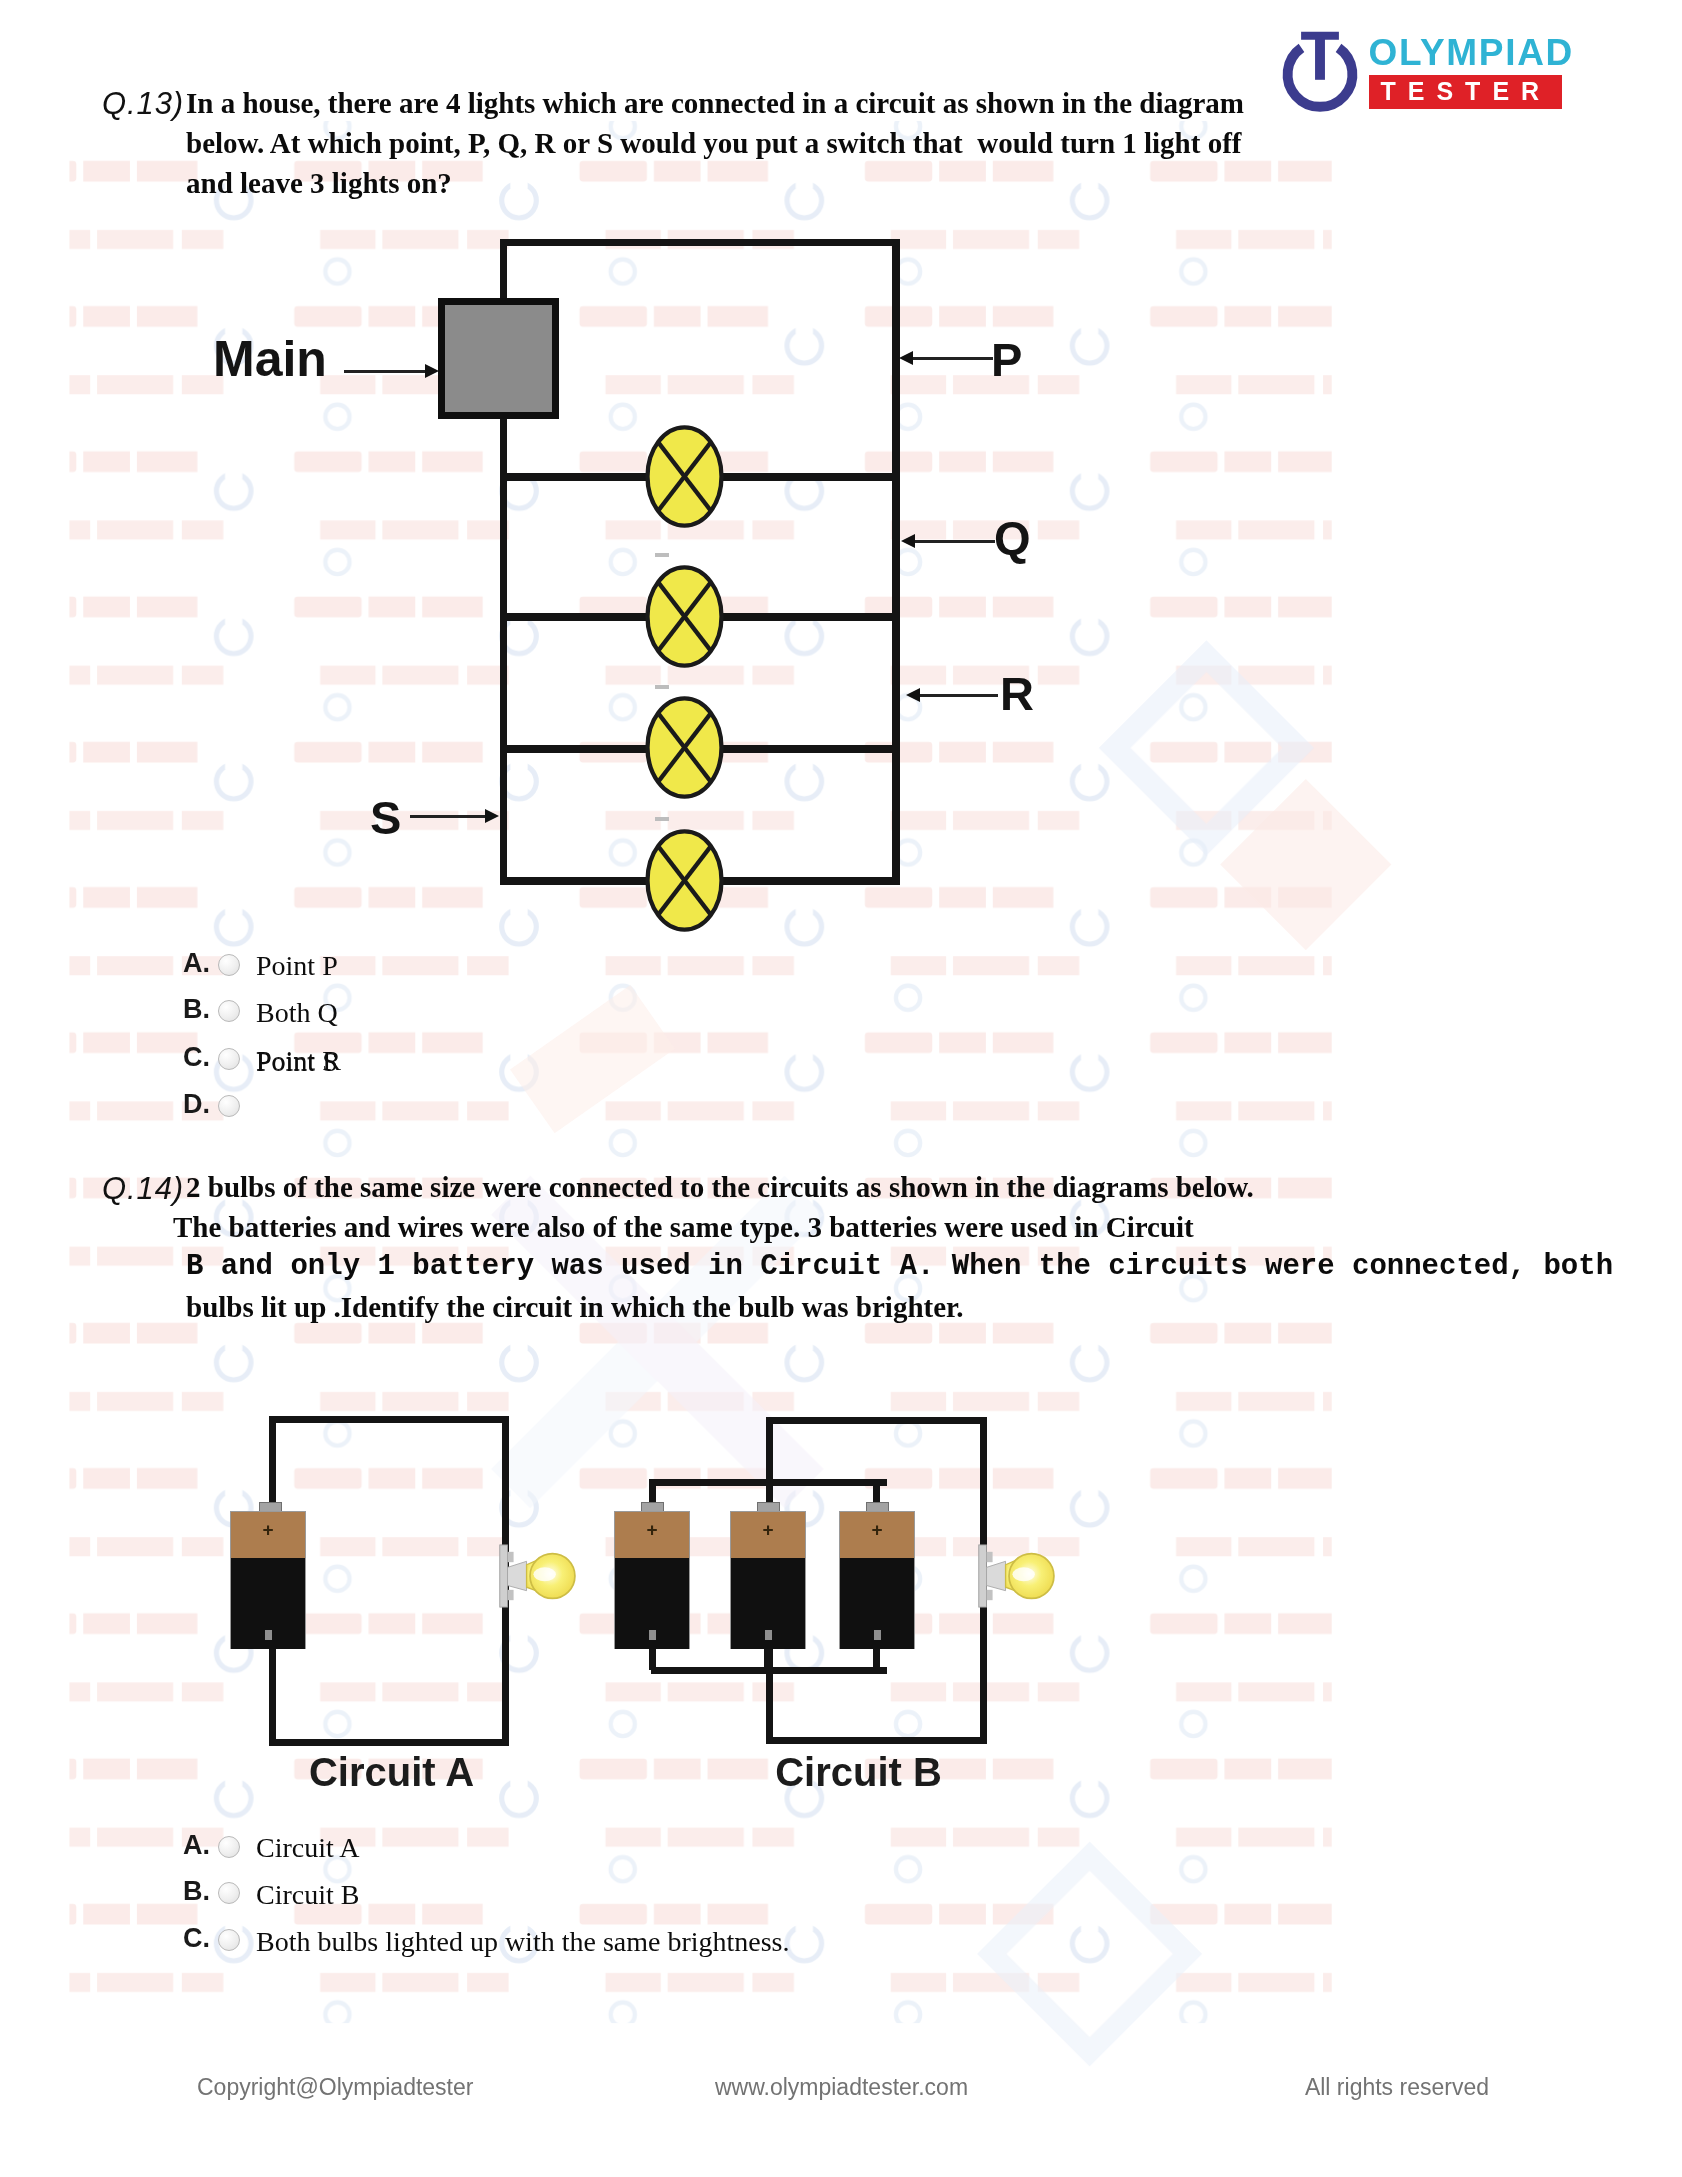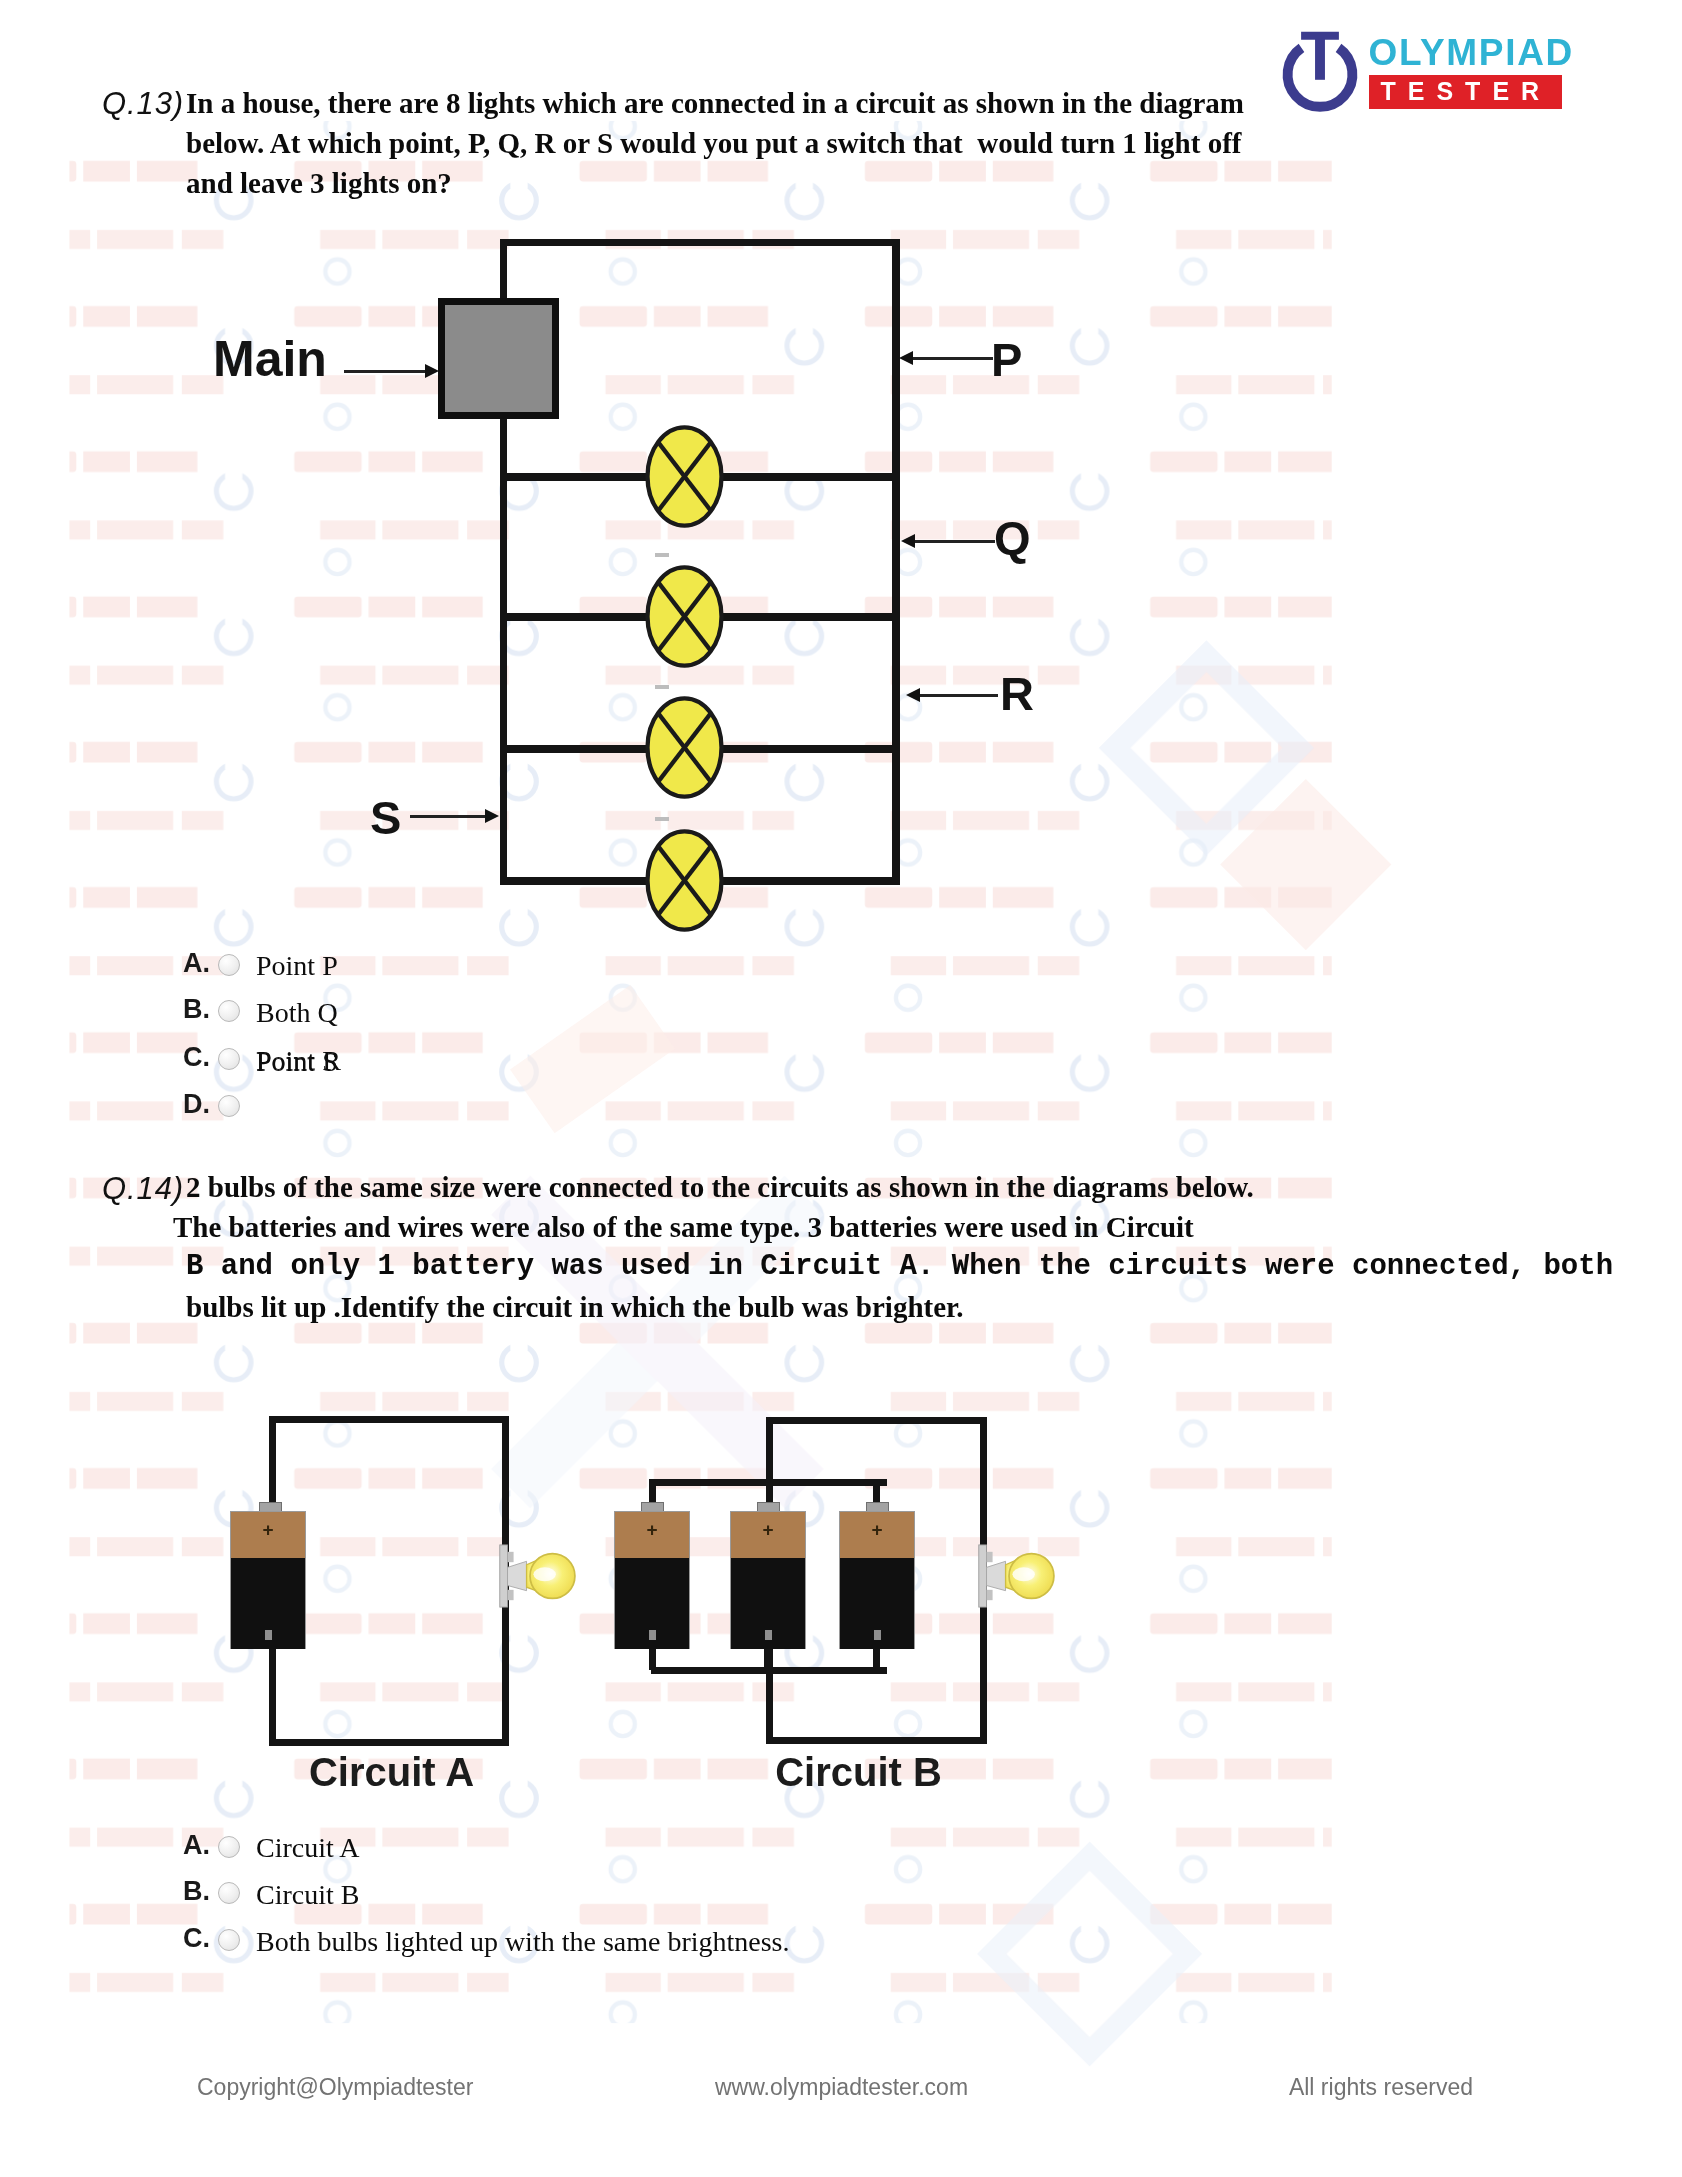--- a/index.html
+++ b/index.html
@@ -77,21 +77,21 @@
     <rect x="520" y="1520" width="480" height="64" transform="rotate(-45 760 1552)" fill="#f2f6fc"></rect>
     <rect x="520" y="1520" width="480" height="64" transform="rotate(45 760 1552)" fill="#f5f1fa"></rect>
     <rect x="1180" y="2180" width="160" height="160" transform="rotate(45 1260 2260)" fill="none" stroke="#eaf0f9" stroke-width="24"></rect>
     <rect x="600" y="1180" width="170" height="90" transform="rotate(-35 685 1225)" fill="#fdeee9"></rect>
   </g>
 </svg>
 
 <div class="content">
 
   <div class="qnum" style="left:102px;top:86px;">Q.13)</div>
-  <div class="qtext" style="left:186px;top:83px;">In a house, there are 8 lights which are connected in a circuit as shown in the diagram</div>
+  <div class="qtext" style="left:186px;top:83px;">In a house, there are 4 lights which are connected in a circuit as shown in the diagram</div>
   <div class="qtext" style="left:186px;top:123px;">below. At which point, P, Q, R or S would you put a switch that  would turn 1 light off</div>
   <div class="qtext" style="left:186px;top:163px;">and leave 3 lights on?</div>
 
   <div class="wire" style="left:500px;top:239px;width:399px;height:7px;"></div>
   <div class="wire" style="left:500px;top:239px;width:7px;height:646px;"></div>
   <div class="wire" style="left:892px;top:239px;width:7.8px;height:646px;"></div>
   <div class="wire" style="left:500px;top:473px;width:399px;height:7.8px;"></div>
   <div class="wire" style="left:500px;top:613px;width:399px;height:7.8px;"></div>
   <div class="wire" style="left:500px;top:745px;width:399px;height:7.8px;"></div>
   <div class="wire" style="left:500px;top:877px;width:399px;height:7.8px;"></div>
@@ -263,21 +263,21 @@
     <span class="opttext" style="left:256px;top:1879px;">Circuit B</span>
   </div>
   <div>
     <span class="optletter" style="left:183px;top:1923px;">C.</span>
     <span class="radio" style="left:218px;top:1929px;"></span>
     <span class="opttext" style="left:256px;top:1926px;">Both bulbs lighted up with the same brightness.</span>
   </div>
 
   <span class="footer-text" style="left:197px;">Copyright@Olympiadtester</span>
   <span class="footer-text" style="left:50%;transform:translateX(-50%);">www.olympiadtester.com</span>
-  <span class="footer-text" style="right:210px;text-align:right;">All rights reserved</span>
+  <span class="footer-text" style="right:194px;text-align:right;">All rights reserved</span>
 
 </div>
 
 <div id="logo">
   <svg width="90" height="90" viewBox="0 0 100 100">
     <path d="M 29.4 26.5 A 36 36 0 1 0 70.6 26.5" fill="none" stroke="#3c3c8e" stroke-width="11"></path>
     <line x1="50" y1="12" x2="50" y2="62" stroke="#3c3c8e" stroke-width="11"></line>
     <line x1="29" y1="13" x2="71" y2="13" stroke="#3c3c8e" stroke-width="9"></line>
   </svg>
   <div class="ltext">

